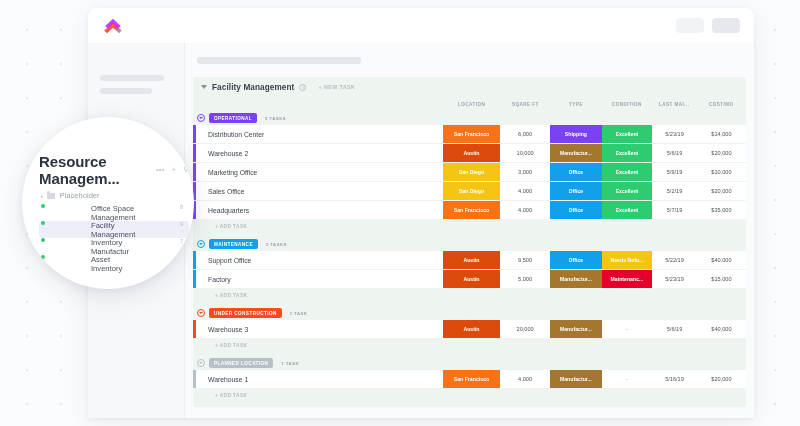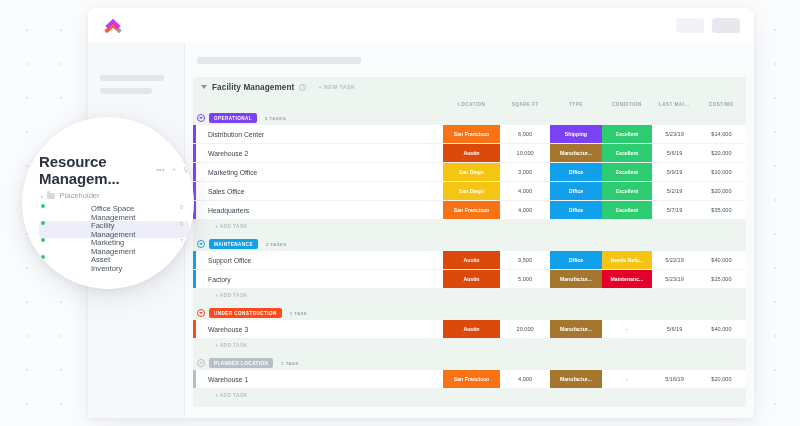--- a/index.html
+++ b/index.html
@@ -442,21 +442,21 @@
           <span>Office Space Management</span>
           <span class="mag-count">8</span>
         </div>
         <div class="mag-row sel">
           <span class="mag-dot"></span>
           <span>Facility Management</span>
           <span class="mag-count">9</span>
         </div>
         <div class="mag-row">
           <span class="mag-dot"></span>
-          <span>Marketing Management</span>
+          <span>Inventory Manufactur</span>
           <span class="mag-count">7</span>
         </div>
         <div class="mag-row">
           <span class="mag-dot"></span>
           <span>Asset Inventory</span>
           <span class="mag-count">10</span>
         </div>
       </div>
   </div>
 </div>

